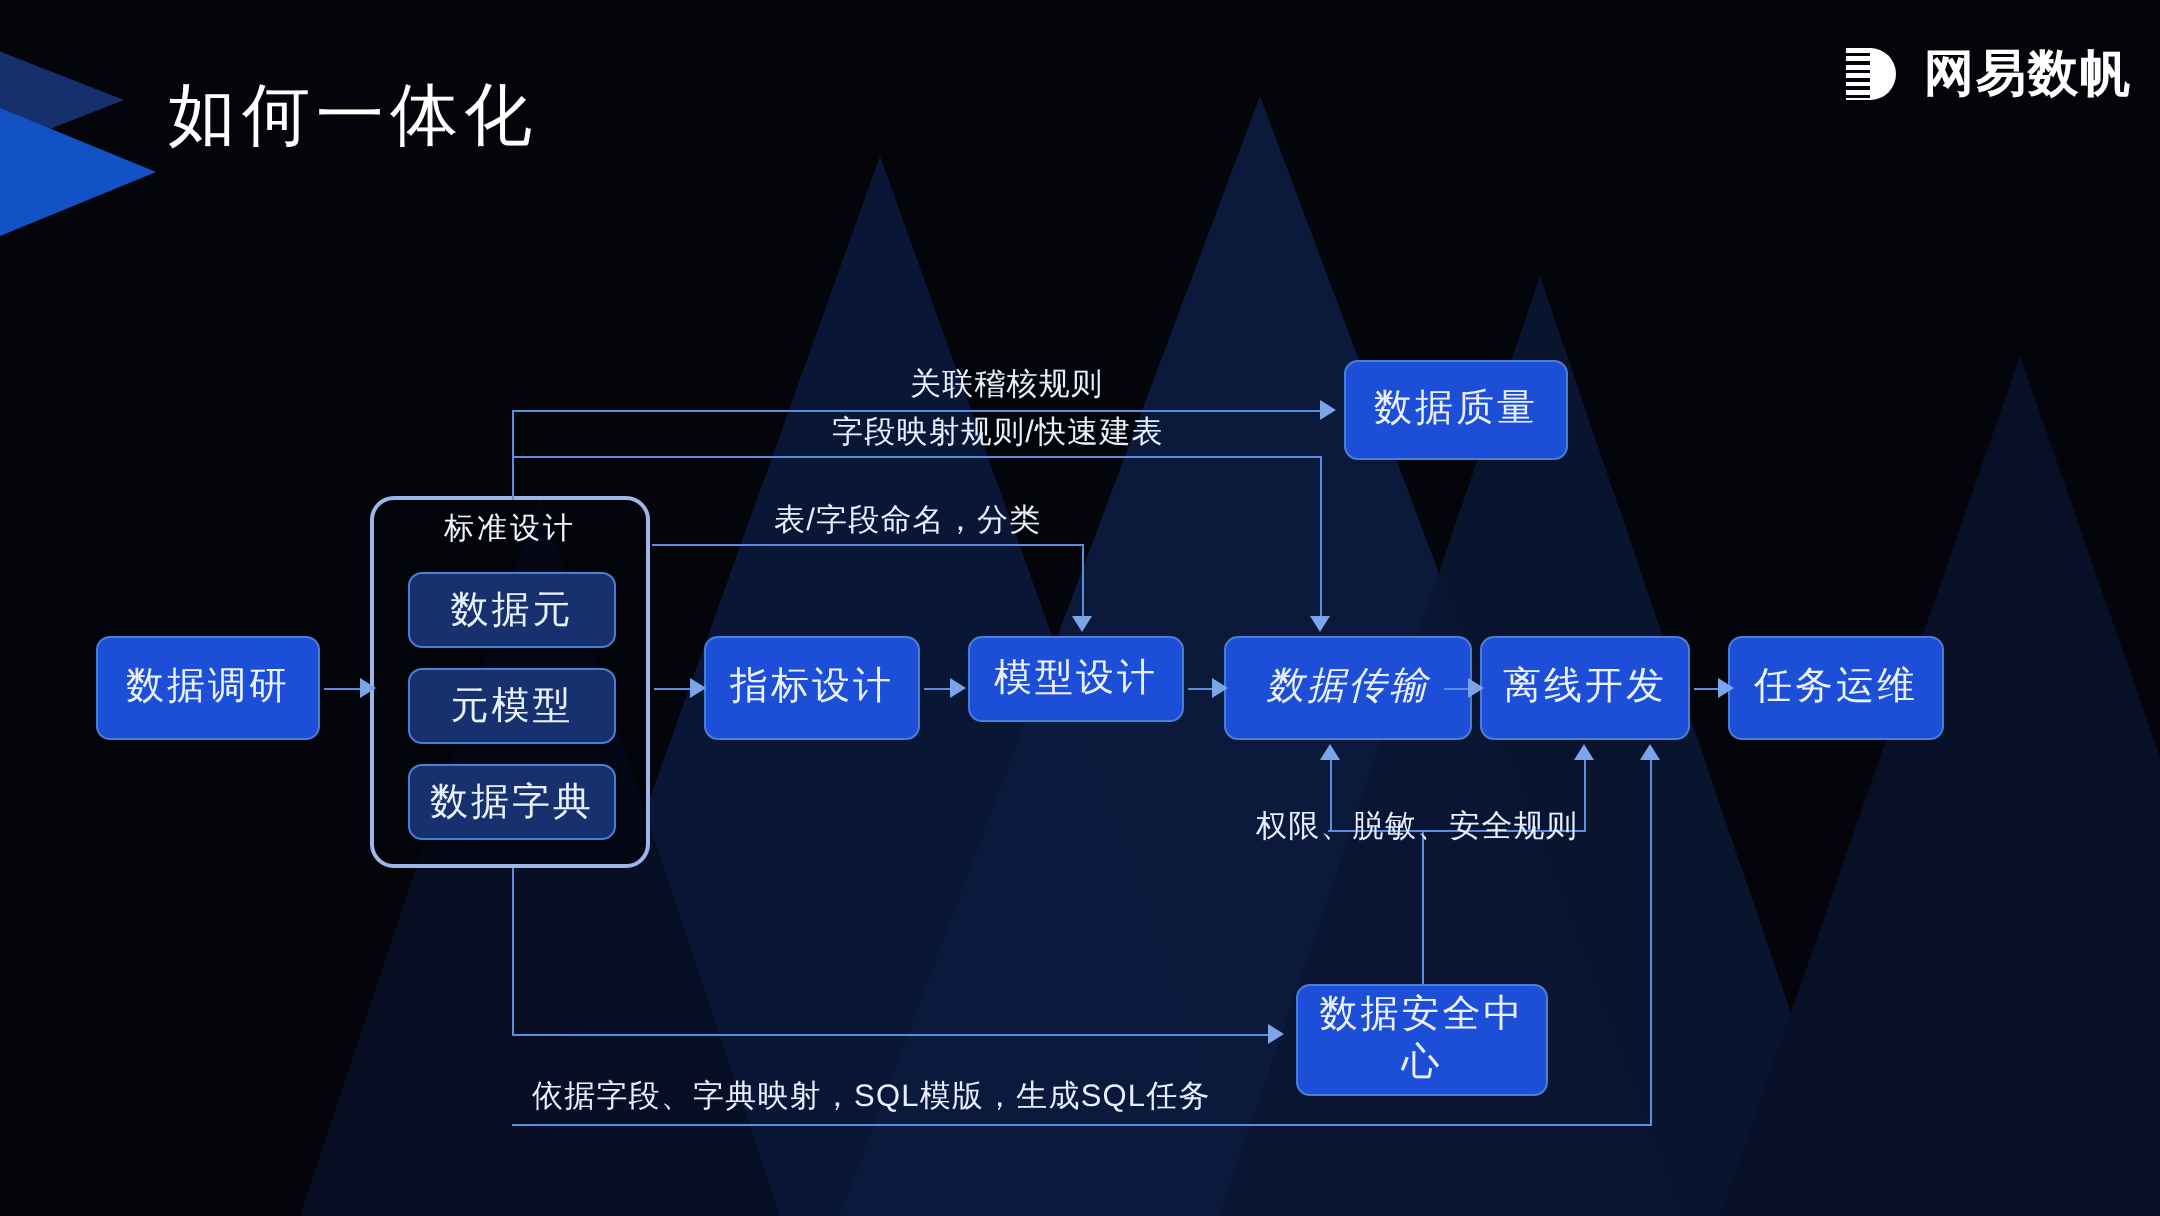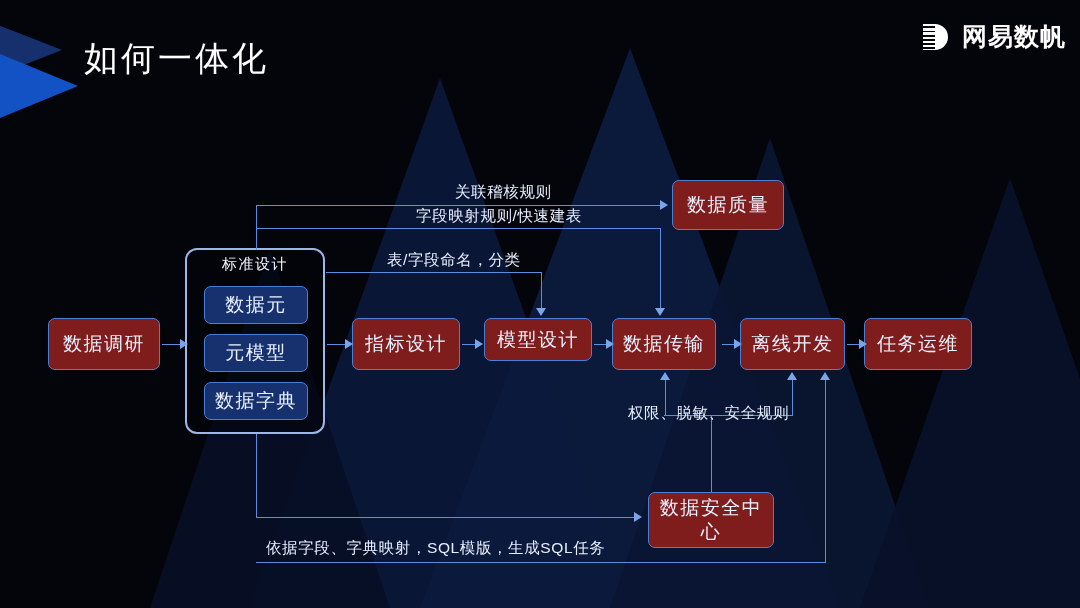--- a/index.html
+++ b/index.html
@@ -24,21 +24,21 @@
   .ne-mark .half{position:absolute;left:12px;top:2px;width:13px;height:26px;
      background:#fff;border-radius:0 13px 13px 0;}
   .ne-text{color:#fff;font-size:25px;letter-spacing:1px;font-weight:700;}
   .df-logo{display:flex;align-items:center;}
   .df-dots{position:relative;width:22px;height:26px;margin-right:1px;}
   .df-dots i{position:absolute;width:4px;height:4px;background:#f5a623;border-radius:1px;}
   .df-text{font-family:"DejaVu Serif",serif;font-style:italic;font-weight:bold;
      font-size:27px;color:#f59b1c;letter-spacing:-.5px;}
 
   
-  .node{position:absolute;box-sizing:border-box;background:#7f1d1d;
+  .node{position:absolute;box-sizing:border-box;background:#1d4ed8;
         border:1.5px solid #4a7fd6;border-radius:7px;color:#eaf1ff;
         display:flex;align-items:center;justify-content:center;text-align:center;
         font-size:19px;letter-spacing:1.5px;line-height:24px;}
   .group-box{position:absolute;box-sizing:border-box;background:rgba(2,4,10,.55);
         border:2px solid #9fb7e8;border-radius:12px;}
   .group-title{position:absolute;color:#f2f5ff;font-size:15px;letter-spacing:1.5px;
         text-align:center;width:100%;}
   .sub{position:absolute;box-sizing:border-box;background:#17316f;
         border:1px solid #4a7fd6;border-radius:7px;color:#e9f0ff;
         display:flex;align-items:center;justify-content:center;
@@ -86,21 +86,21 @@
   </div>
 
   <div class="node" style="left:352px;top:318px;width:108px;height:52px;">
     <span>指标设计</span>
   </div>
 
   <div class="node" style="left:484px;top:318px;width:108px;height:43px;">
     <span>模型设计</span>
   </div>
 
-  <div class="node" style="left:612px;top:318px;width:104px;height:52px;">
+  <div class="node" style="left:612px;top:318px;width:124px;height:52px;font-style:italic;">
     <span>数据传输</span>
   </div>
 
   <div class="node" style="left:864px;top:318px;width:108px;height:52px;">
     <span>任务运维</span>
   </div>
 
   <div class="node" style="left:740px;top:318px;width:105px;height:52px;">
     <span>离线开发</span>
   </div>

